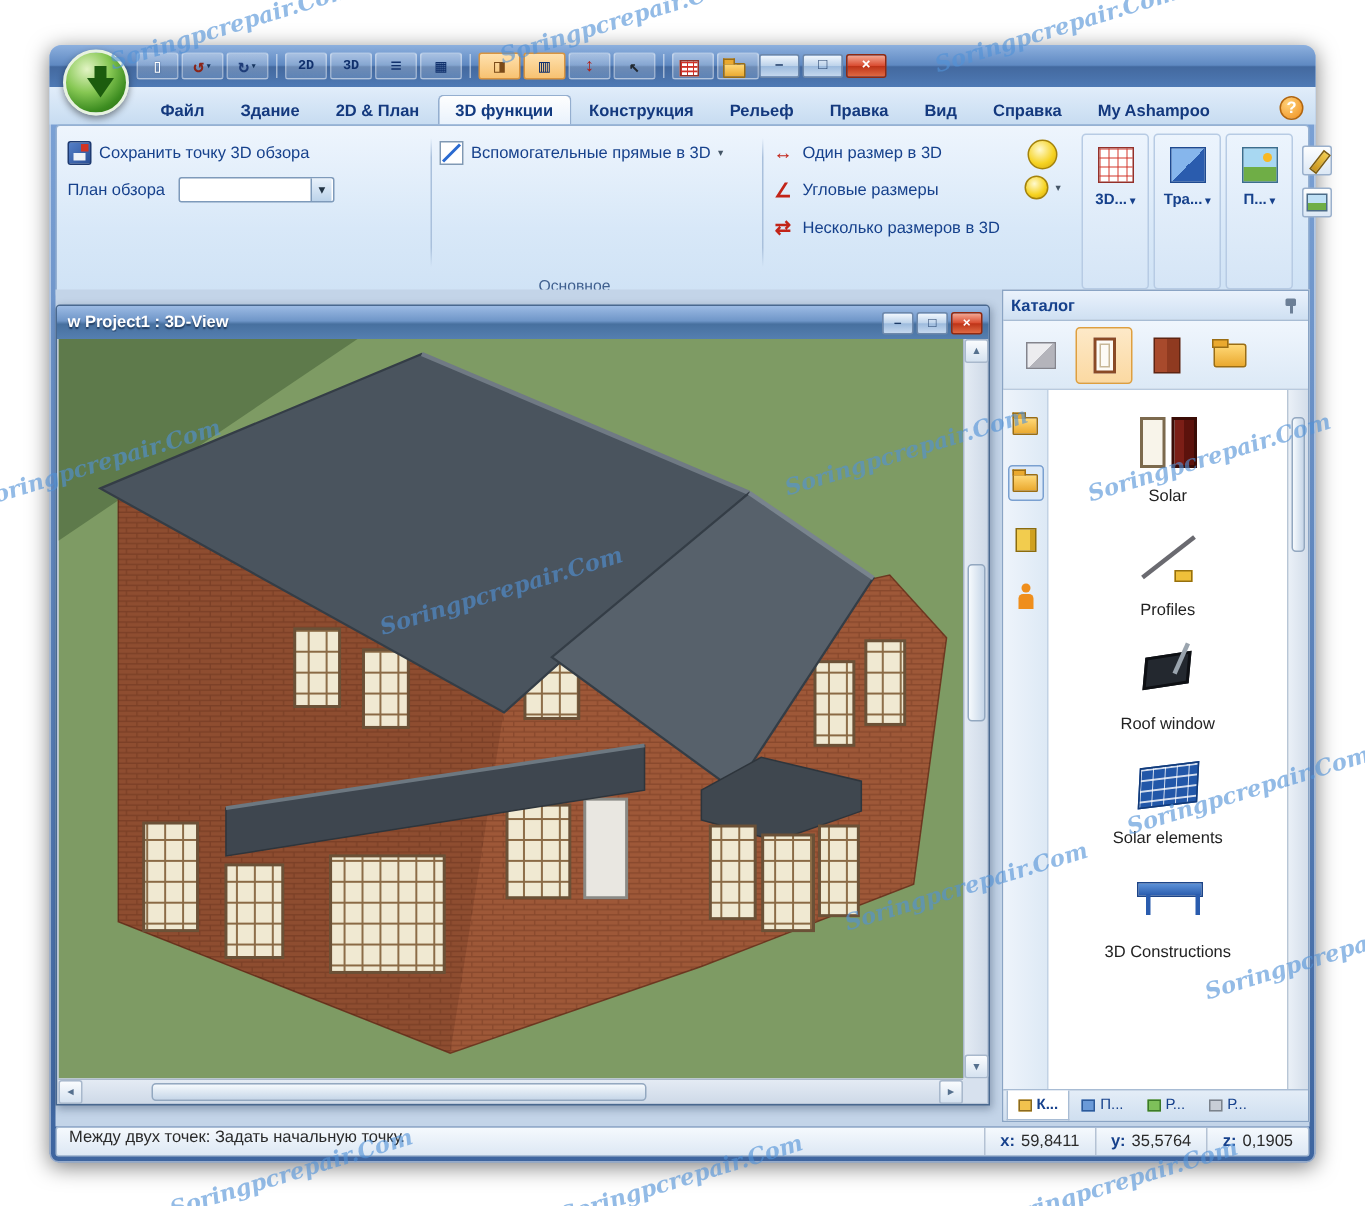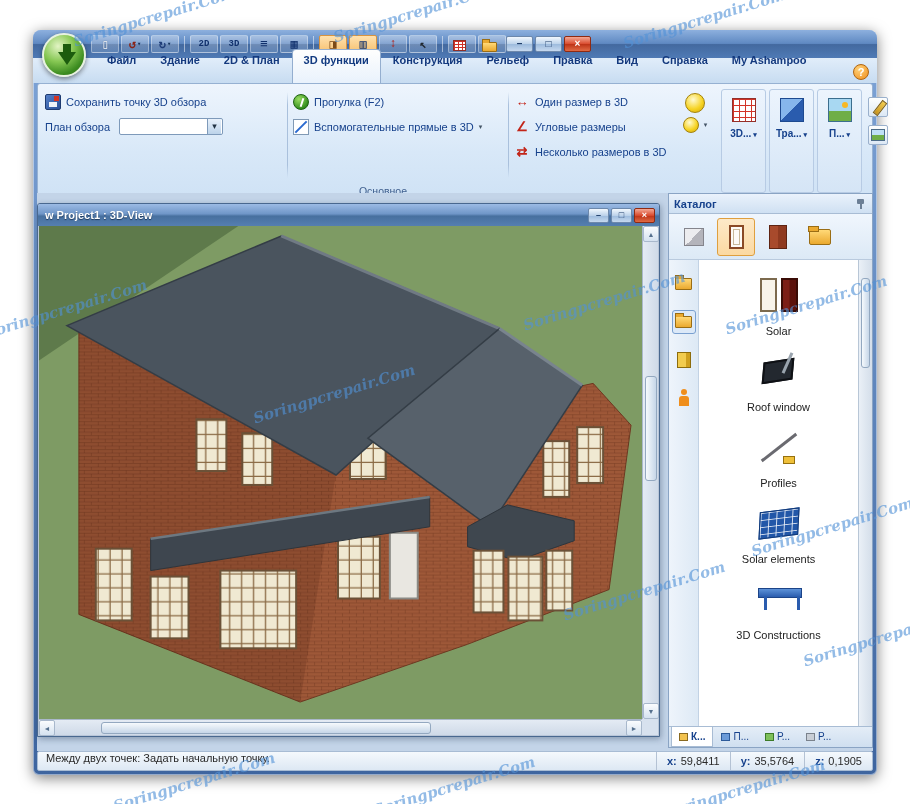--- a/index.html
+++ b/index.html
@@ -57,21 +57,21 @@
             text-shadow:0 1px 2px rgba(10,30,60,.7); white-space:nowrap; overflow:hidden; }
   .wctrls { display:flex; gap:2px; }
   .wbtn { width:27px; height:16px; border-radius:2px; border:1px solid #6d88ab; text-align:center;
           font-size:10px; line-height:14px; color:#1c3a66; font-weight:bold;
           background:linear-gradient(#f2f8fe,#bcd2ea 50%,#9dbbdd 52%,#c6d9ef); }
   .wbtn.close { background:linear-gradient(#f4a894,#d94a2e 50%,#bd3317 52%,#e06a44); color:#fff; border-color:#8f2a12; }
 
   
   .tabstrip { position:absolute; left:0; right:0; top:28px; height:25px; display:flex; align-items:flex-end;
               padding:0 8px 0 62px; background:linear-gradient(#e1edfa,#c7dcf1); }
-  .tab { padding:4px 11px 17px; font-size:11px; font-weight:bold; color:#14397e; white-space:nowrap;
+  .tab { padding:4px 11px 3px; font-size:11px; font-weight:bold; color:#14397e; white-space:nowrap;
          border:1px solid transparent; border-bottom:none; border-radius:4px 4px 0 0; }
   .tab.active { background:linear-gradient(#fefefe,#e9f2fc); border-color:#94aecf; color:#123a80; }
   .helpbtn { margin-left:auto; width:16px; height:16px; border-radius:50%; margin-bottom:3px;
              background:radial-gradient(circle at 35% 30%, #ffd27a, #ef8e1c); border:1px solid #b06510;
              color:#fff; font-size:11px; font-weight:bold; text-align:center; line-height:15px; }
 
   
   .ribbon { position:absolute; left:4px; right:4px; top:53px; height:116px;
             background:linear-gradient(#eef5fd,#d8e8f8 60%,#cfe2f5);
             border:1px solid #96b1d2; border-radius:3px; display:flex; }
@@ -275,24 +275,20 @@
           <span>Сохранить точку 3D обзора</span>
         </div>
         <div class="rcmd">
           <span>План обзора</span>
           <span class="combo"></span>
         </div>
       </div>
       <div class="vsep"></div>
       <div class="rcol c2">
         <div class="rcmd">
-          <span class="ic ic-walk"></span>
-          <span>Прогулка (F2)</span>
-        </div>
-        <div class="rcmd">
           <span class="ic ic-aux"></span>
           <span>Вспомогательные прямые в 3D</span>
           <span class="dd">▾</span>
         </div>
       </div>
       <div class="vsep"></div>
       <div class="rcol c3">
         <div class="rcmd">
           <span class="gly">↔</span>
           <span>Один размер в 3D</span>
@@ -445,31 +441,31 @@
         <div class="catlist">
           <div class="cat-item">
             <div class="prev">
                 <span class="p-door1"></span>
                 <span class="p-door2"></span>
               </div>
             <div class="cat-label">Solar</div>
           </div>
           <div class="cat-item">
             <div class="prev">
+                <span class="p-prof-line"></span>
+                <span class="p-prof-el"></span>
+              </div>
+            <div class="cat-label">Profiles</div>
+          </div>
+          <div class="cat-item">
+            <div class="prev">
                 <span class="p-roofwin"></span>
                 <span class="p-roofpen"></span>
               </div>
             <div class="cat-label">Roof window</div>
-          </div>
-          <div class="cat-item">
-            <div class="prev">
-                <span class="p-prof-line"></span>
-                <span class="p-prof-el"></span>
-              </div>
-            <div class="cat-label">Profiles</div>
           </div>
           <div class="cat-item">
             <div class="prev">
                 <span class="p-solar"></span>
               </div>
             <div class="cat-label">Solar elements</div>
           </div>
           <div class="cat-item">
             <div class="prev">
                 <span class="p-table"></span>

